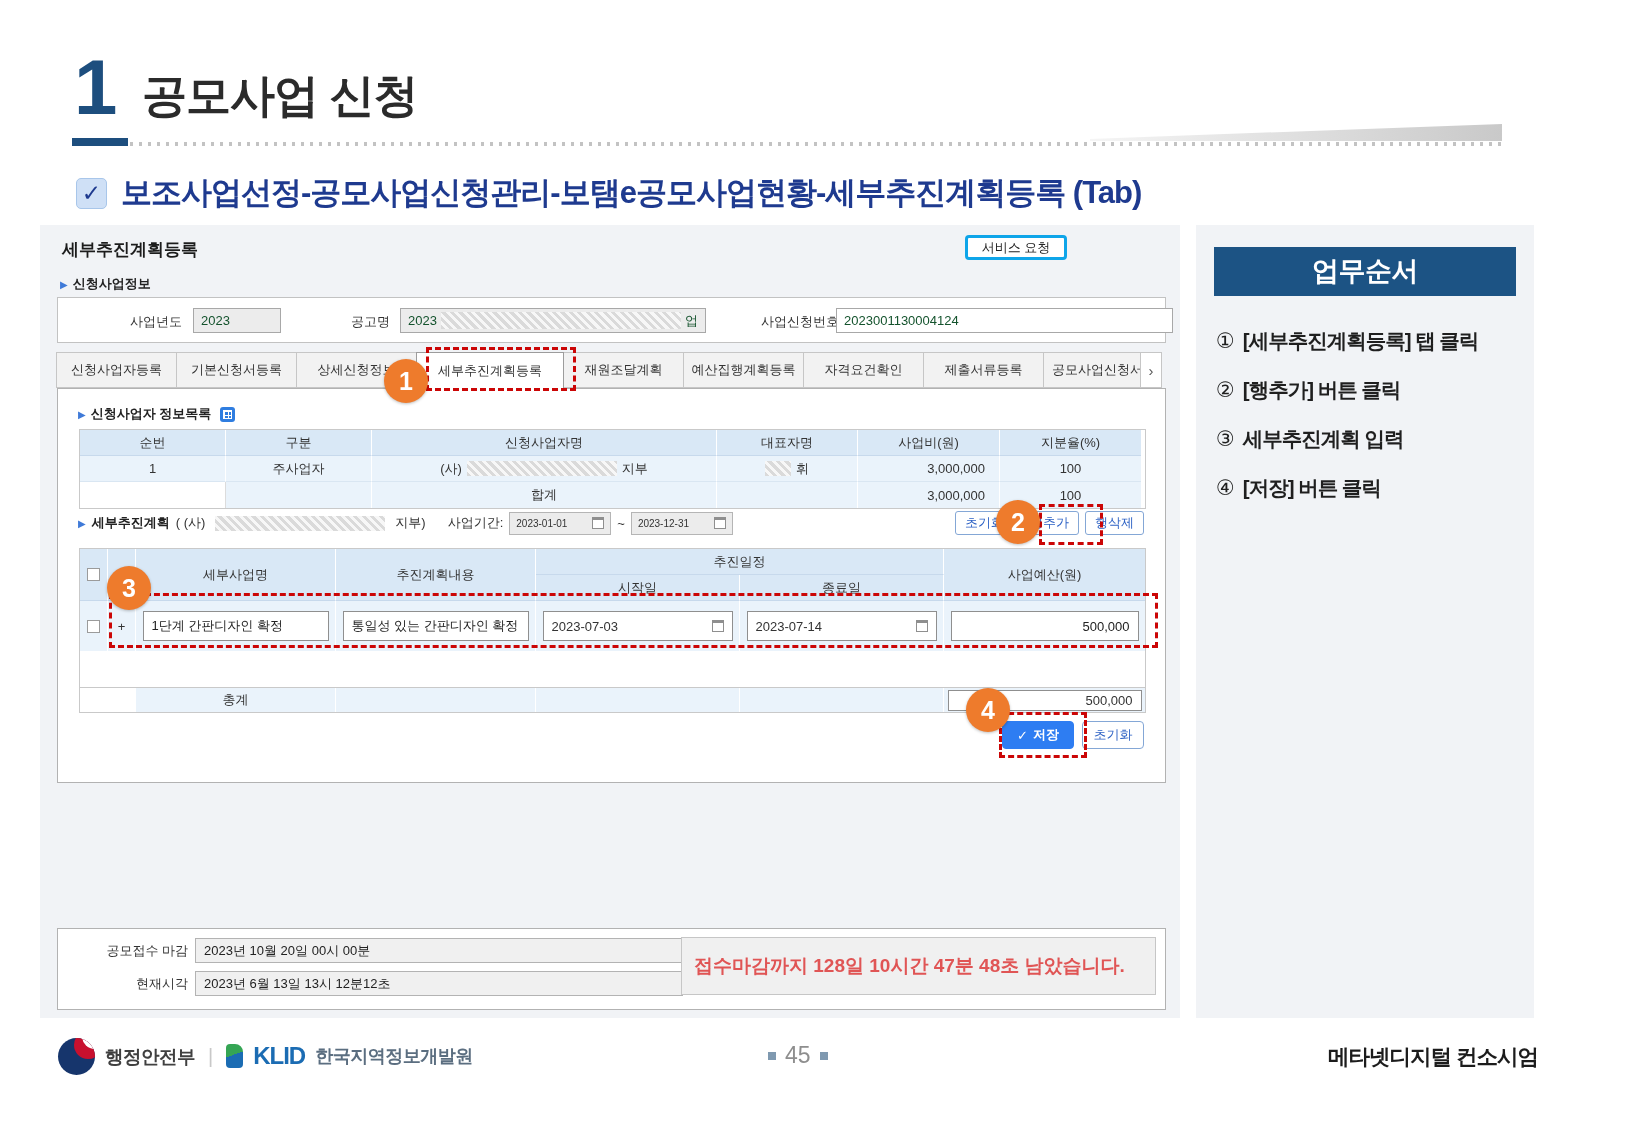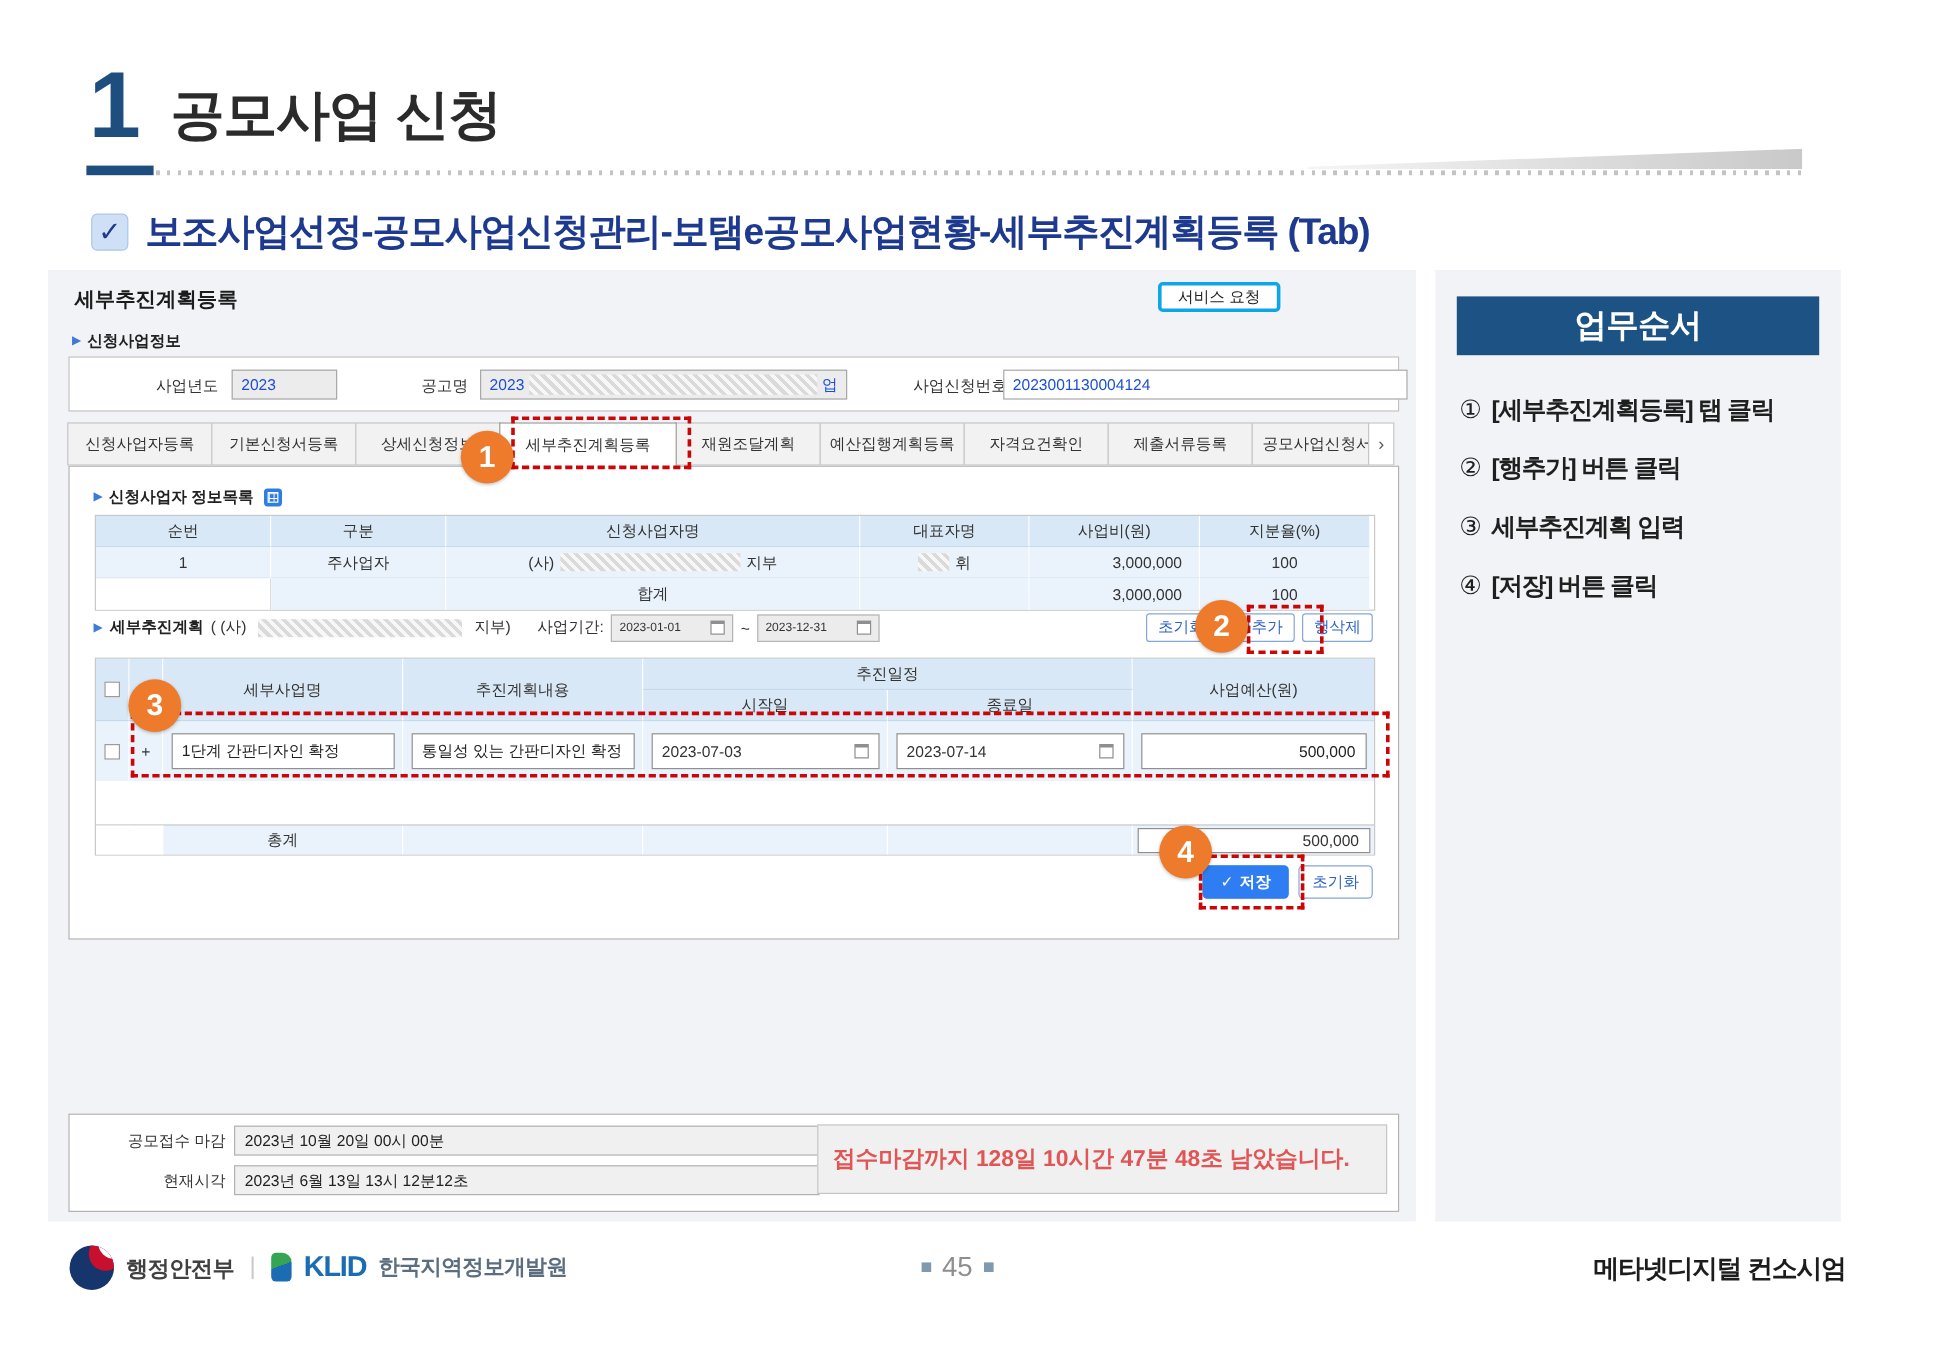--- a/index.html
+++ b/index.html
@@ -24,21 +24,21 @@
   .scr-title { position:absolute; left:22px; top:13px; font-size:17px; font-weight:bold; color:#1c1c1c; }
   .svc-btn { position:absolute; left:925px; top:10px; width:102px; height:25px; background:#fff;
     border:3px solid #0ea5e9; border-radius:4px; font-size:13px; color:#222; font-family:inherit; }
   .sec-label { display:flex; align-items:center; gap:5px; font-size:13px; font-weight:bold; color:#222; }
   .arrow { color:#3f7ad8; font-size:10px; }
   .pos-info { position:absolute; left:20px; top:50px; }
 
   .fields-box { position:absolute; left:17px; top:72px; width:1109px; height:46px; background:#fff;
     border:1px solid #c2c2c2; }
   .f-label { position:absolute; top:15px; font-size:13px; color:#333; }
-  .f-input { position:absolute; top:10px; height:25px; border:1px solid #a8a8a8; font-size:13px; color:#1d4ed8;
+  .f-input { position:absolute; top:10px; height:25px; border:1px solid #a8a8a8; font-size:13px; color:#14532d;
     padding:0 7px; background:#fff; font-family:inherit; }
   .f-input.gray { background:#ececec; }
   .notice { display:flex; align-items:center; }
   .hatch { display:inline-block; height:15px; background:repeating-linear-gradient(45deg,#dadada 0 3px,#f7f7f7 3px 6px); }
   .notice .hatch { flex:1; margin:0 4px; height:17px; }
   .w150 { width:150px; margin:0 5px; } .w26 { width:26px; margin-right:5px; } .w170 { width:170px; margin:0 4px; }
 
   .tabs { position:absolute; left:17px; top:127px; display:flex; z-index:2; }
   .tab { width:121px; height:36px; background:#f2f2f2; border:1px solid #c6c6c6; margin-left:-1px;
     display:flex; align-items:center; justify-content:center; font-size:13px; color:#333; cursor:pointer; }

